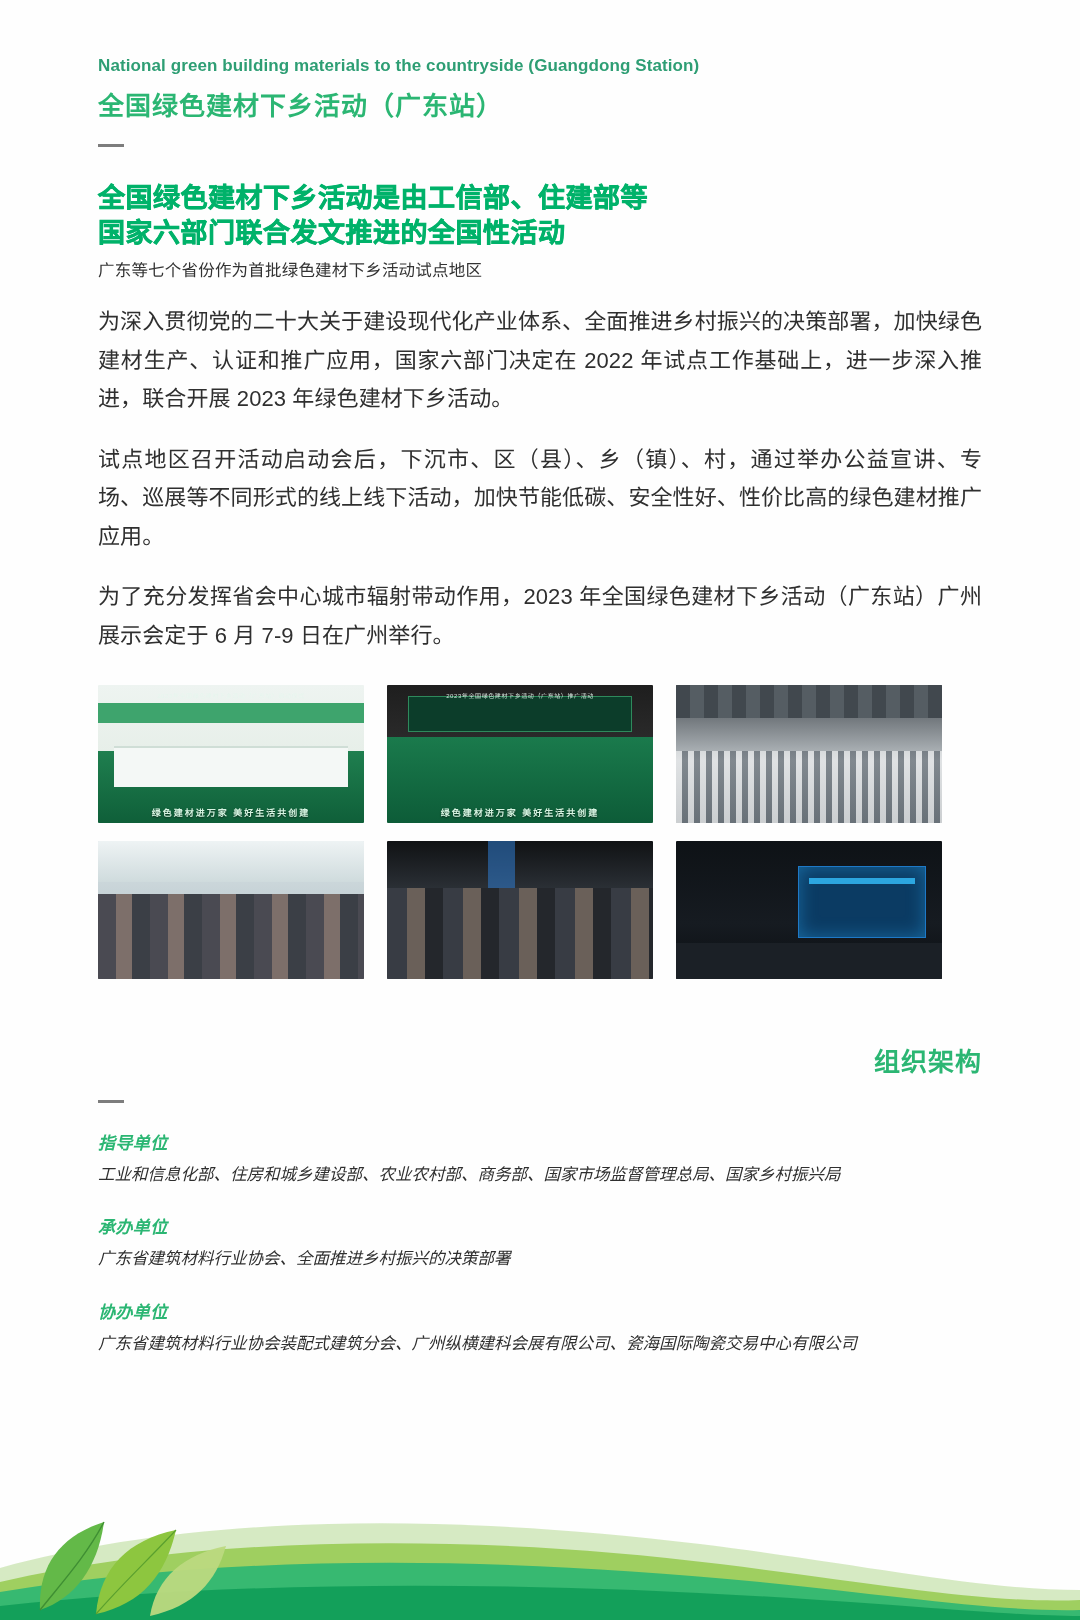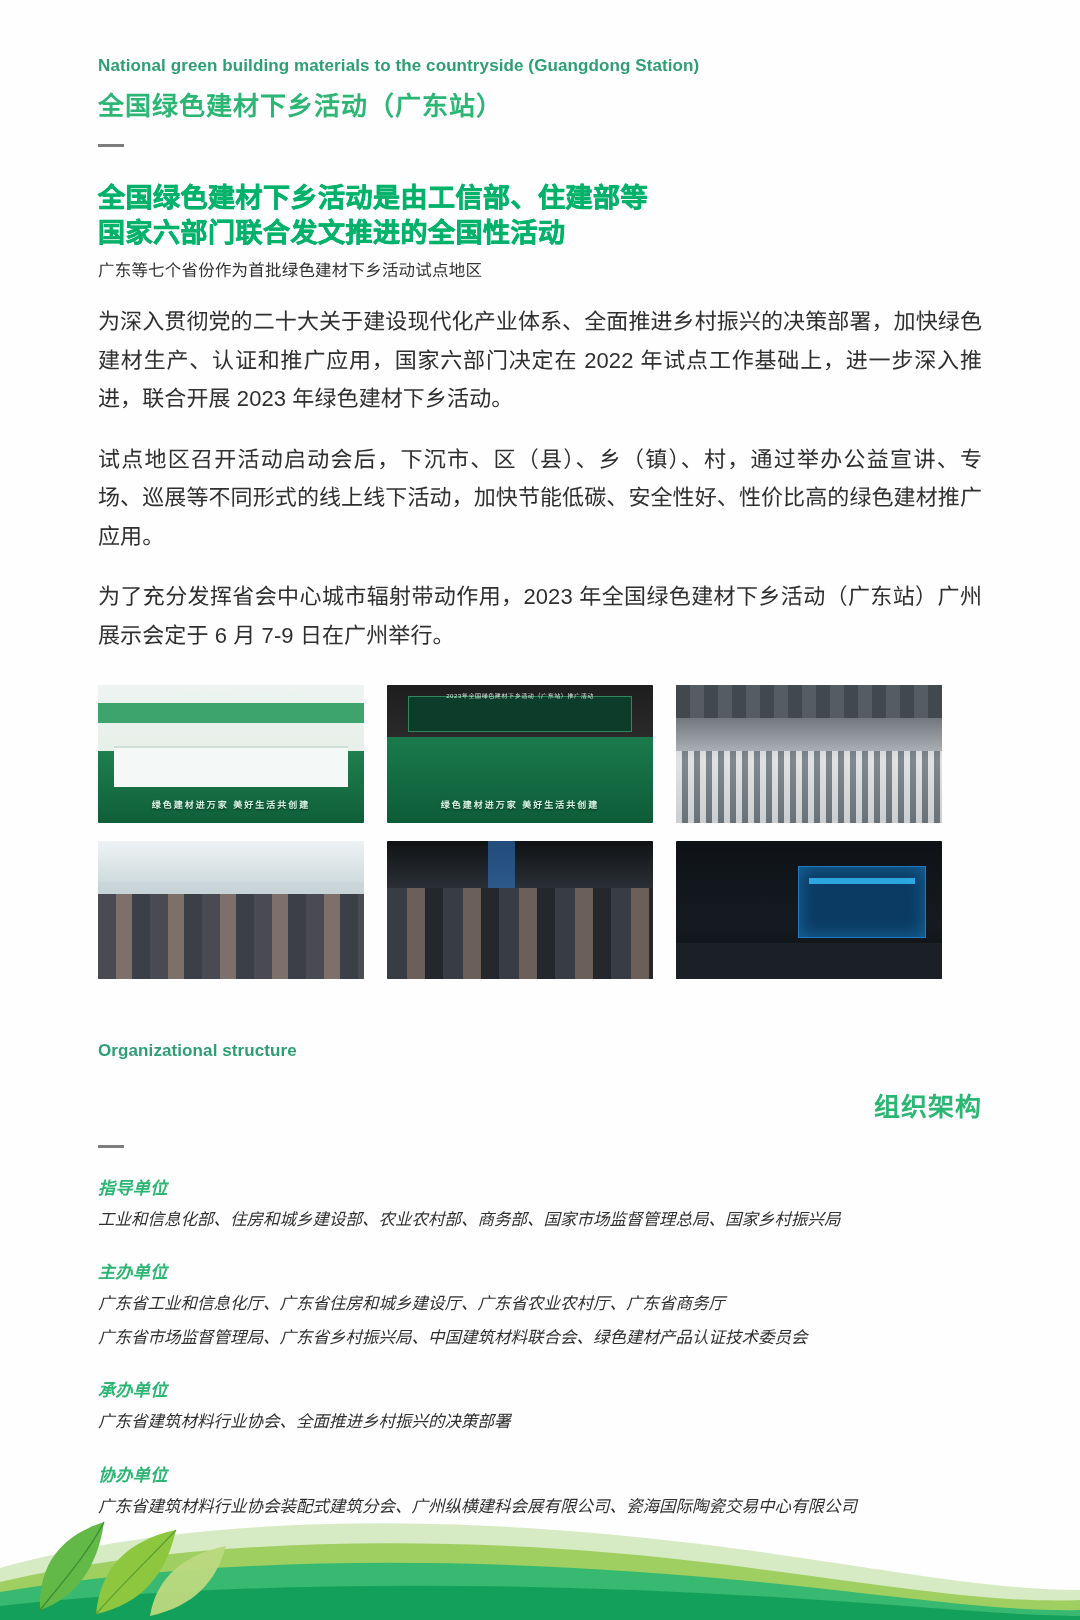--- a/index.html
+++ b/index.html
@@ -83,21 +83,21 @@
     overflow: hidden;
     border-radius: 1px;
     background: #1d2b24;
   }
   .photo .cap {
     position: absolute;
     left: 0; right: 0; bottom: 0;
     font-size: 9px;
     color: #d7f5e2;
     text-align: center;
-    padding-bottom: 12px;
+    padding-bottom: 4px;
     font-weight: 700;
     letter-spacing: 2px;
     text-shadow: 0 1px 2px rgba(0,0,0,.6);
     white-space: nowrap;
     overflow: hidden;
   }
   .photo .toptxt {
     position: absolute;
     left: 0; right: 0; top: 6px;
     font-size: 6px;
@@ -210,34 +210,28 @@
       </div>
 
       <div class="photo sc6">
         <div class="led"></div>
         <div class="desk"></div>
       </div>
 
     </div>
 
     <div class="sec2">
-      <div class="sec-en">Organizational structure</div>
       <div class="sec-cn">组织架构</div>
       <div class="rule"></div>
 
       <div class="org-block">
         <div class="org-title">指导单位</div>
         <div class="org-line">工业和信息化部、住房和城乡建设部、农业农村部、商务部、国家市场监督管理总局、国家乡村振兴局</div>
       </div>
 
-      <div class="org-block">
-        <div class="org-title">主办单位</div>
-        <div class="org-line">广东省工业和信息化厅、广东省住房和城乡建设厅、广东省农业农村厅、广东省商务厅</div>
-        <div class="org-line">广东省市场监督管理局、广东省乡村振兴局、中国建筑材料联合会、绿色建材产品认证技术委员会</div>
-      </div>
 
       <div class="org-block">
         <div class="org-title">承办单位</div>
         <div class="org-line">广东省建筑材料行业协会、全面推进乡村振兴的决策部署</div>
       </div>
 
       <div class="org-block">
         <div class="org-title">协办单位</div>
         <div class="org-line">广东省建筑材料行业协会装配式建筑分会、广州纵横建科会展有限公司、瓷海国际陶瓷交易中心有限公司</div>
       </div>

